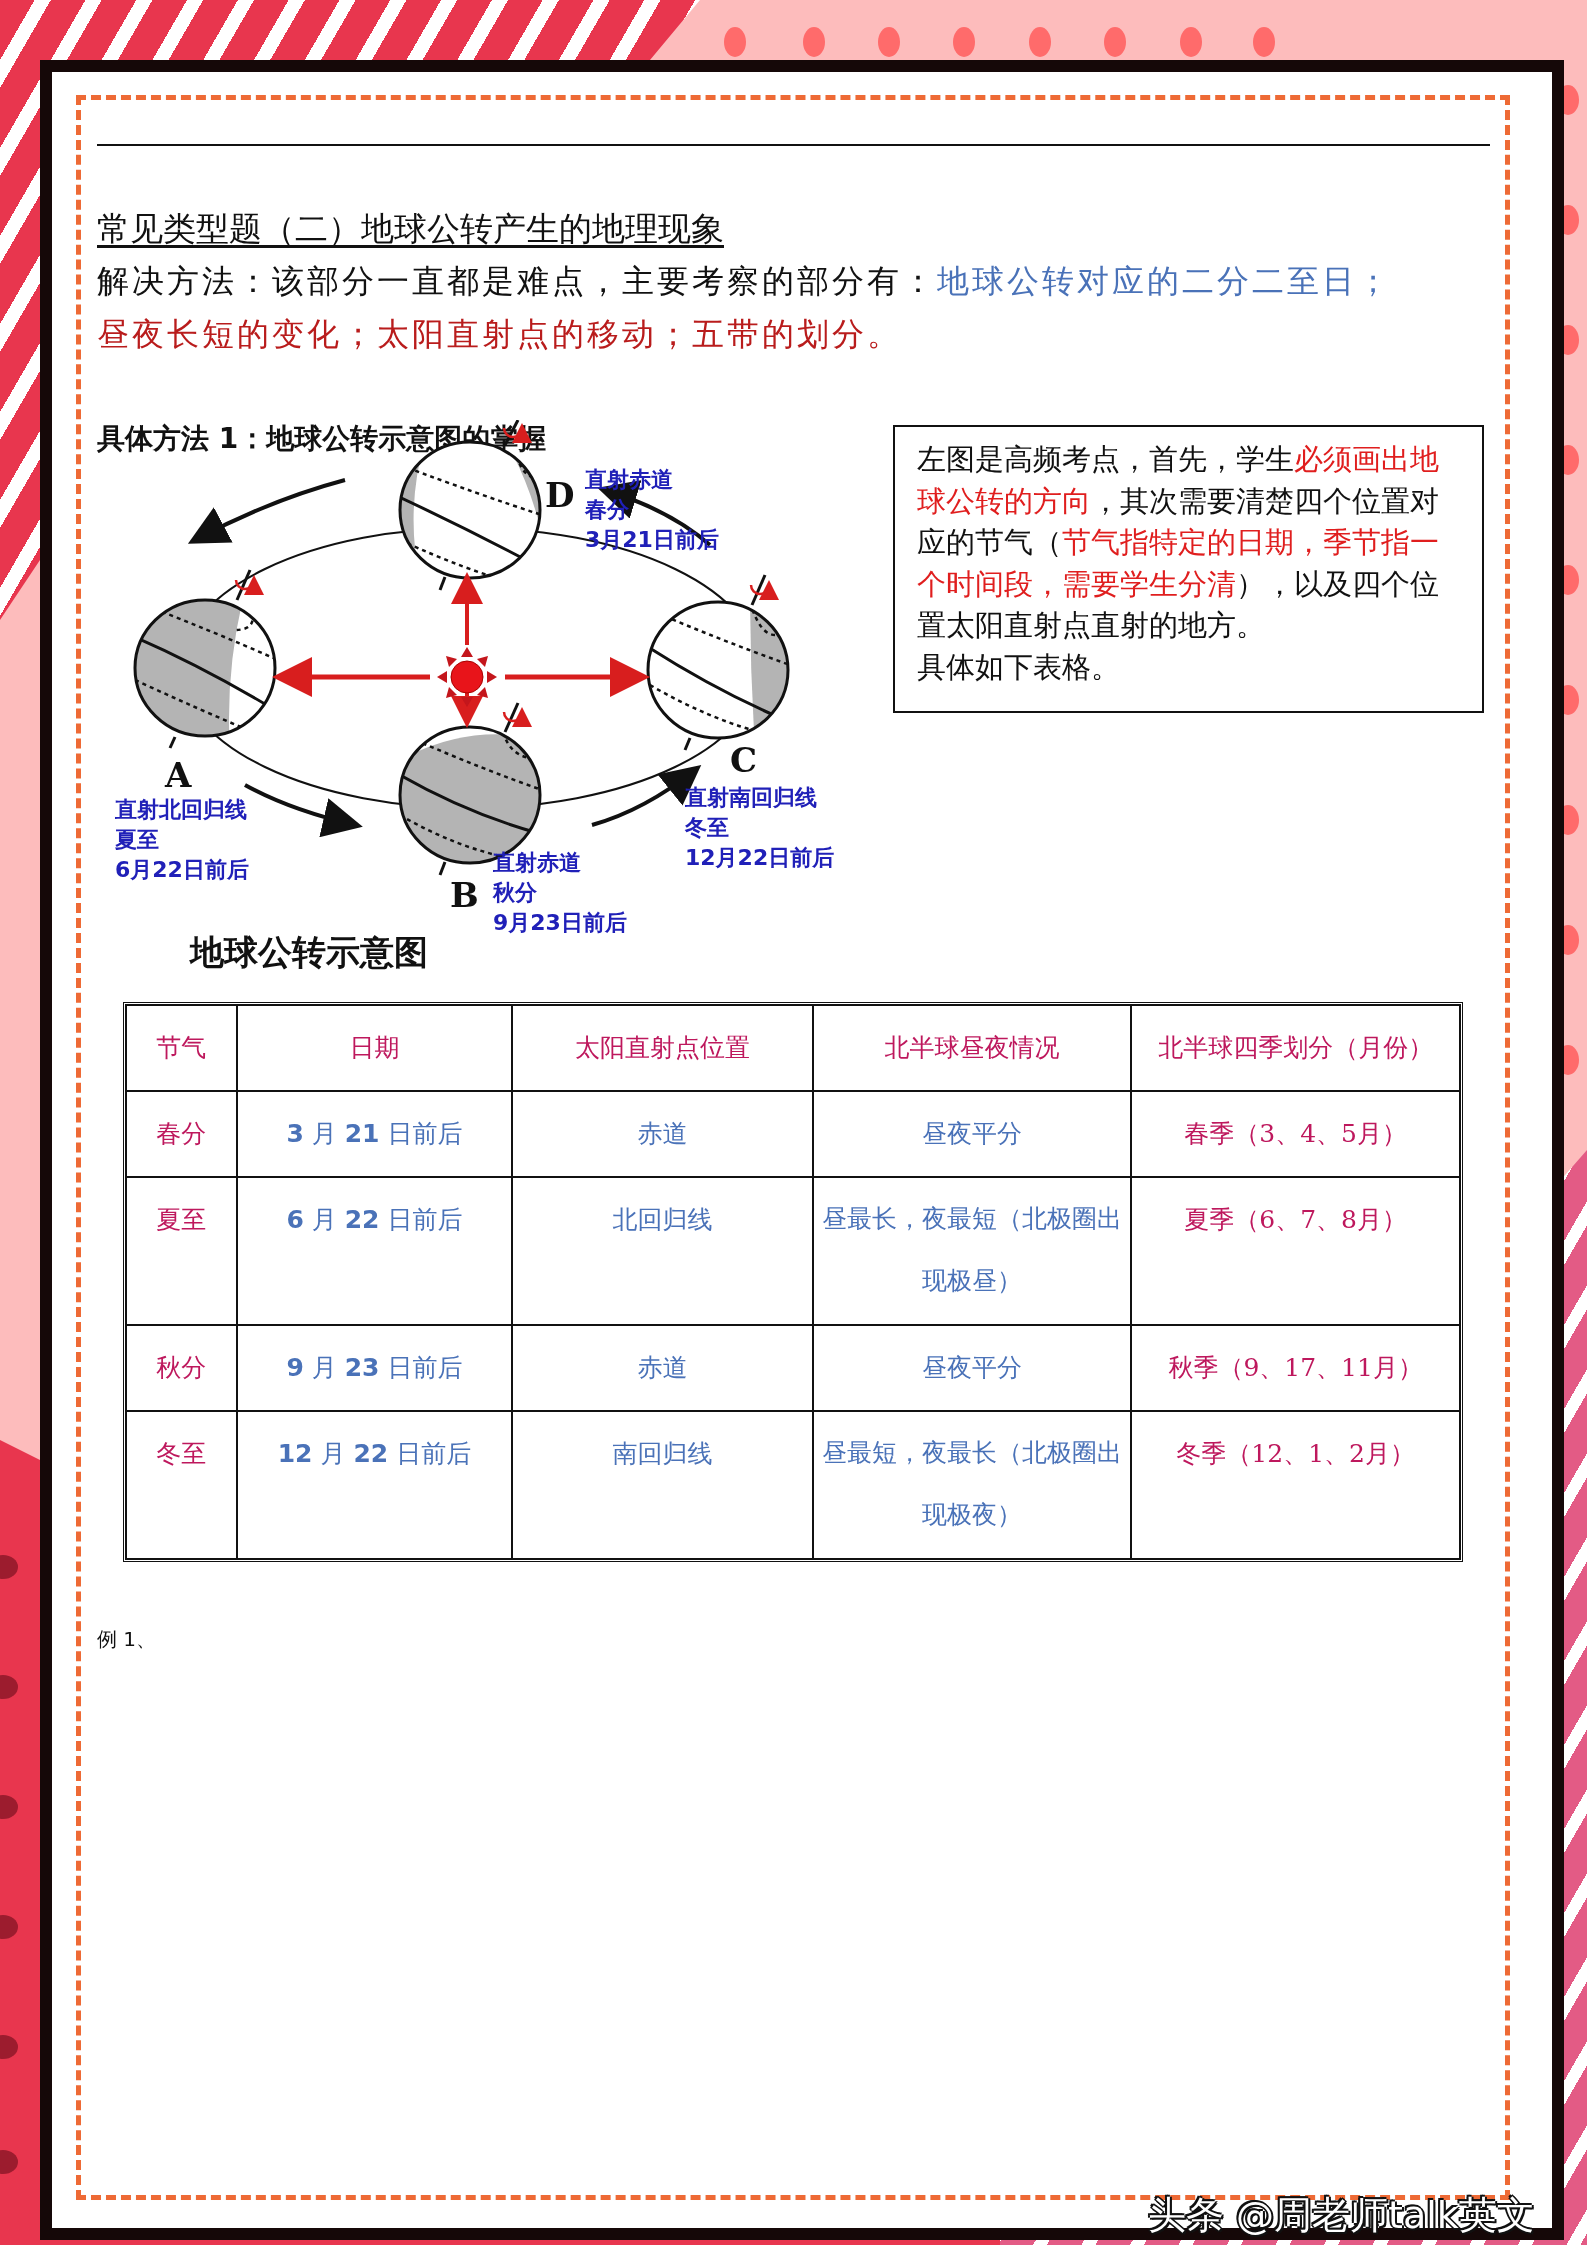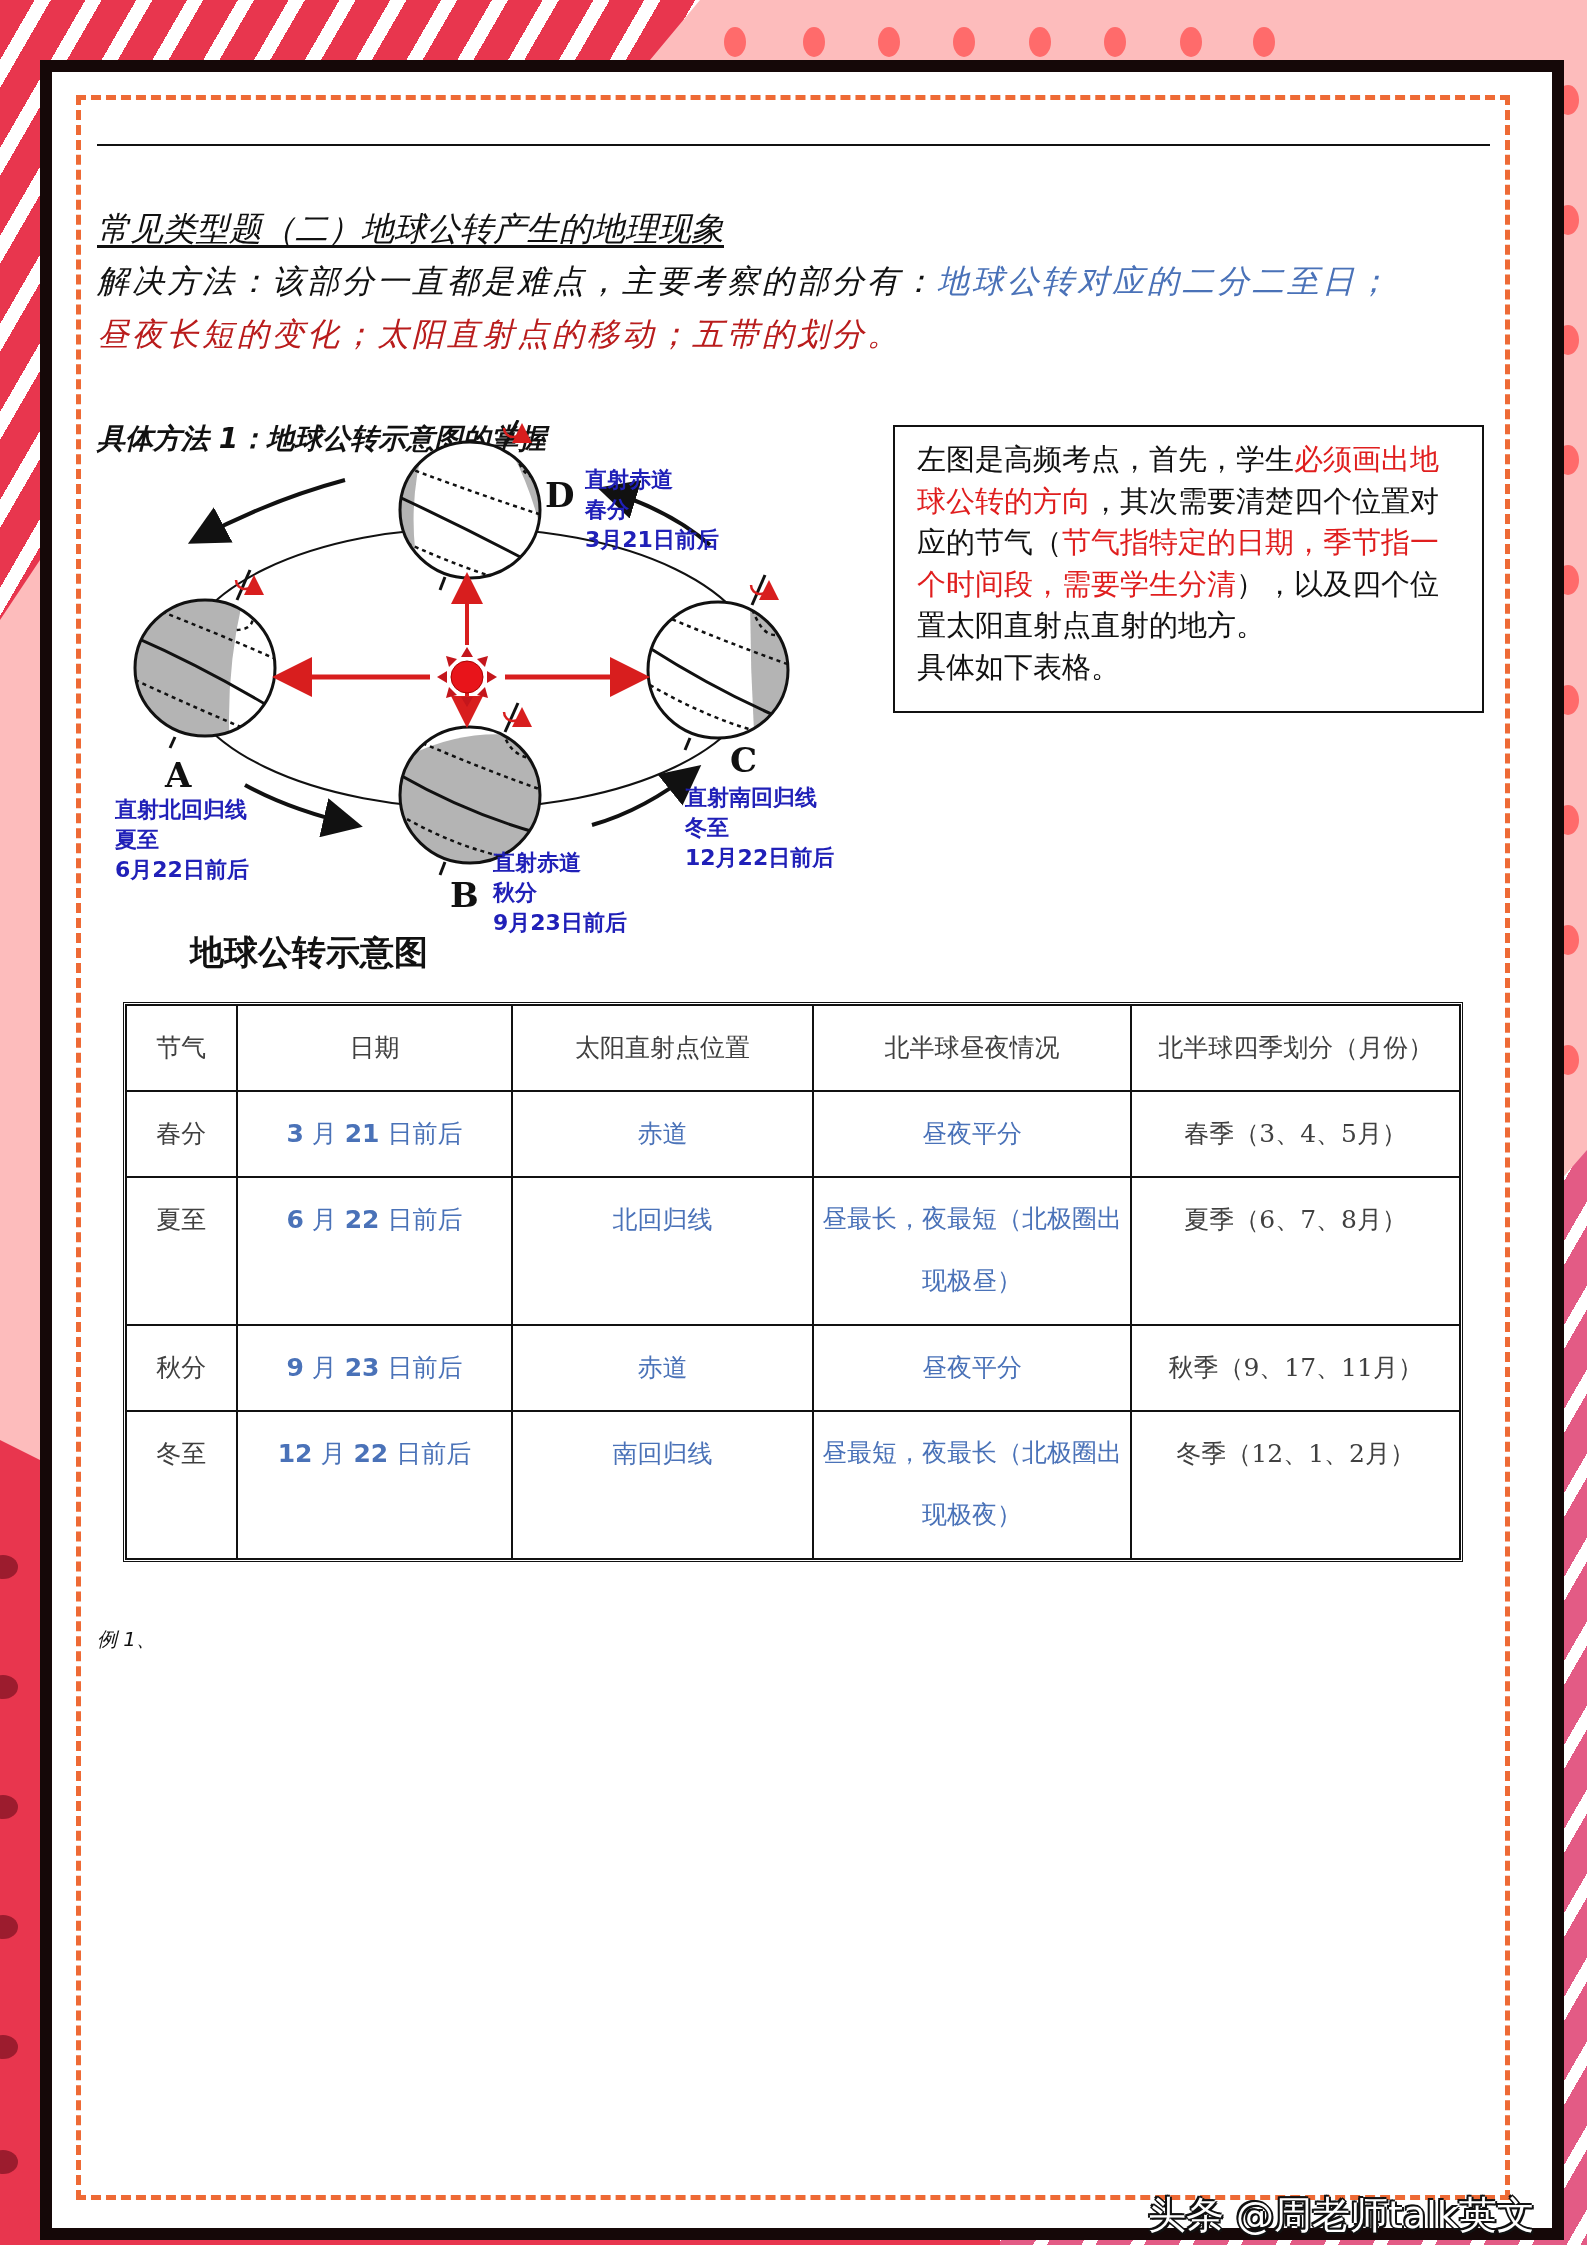--- a/index.html
+++ b/index.html
@@ -14,35 +14,35 @@
     clip-path:polygon(0 60px,40px 80px,40px 2228px,0 2228px);}
   #bg-bl2{left:0;top:2228px;width:1100px;height:17px;background:#e8364e;}
   #bg-br{left:1000px;top:1150px;width:587px;height:1095px;
     background:repeating-linear-gradient(120deg,#e35b85 0 30px,#ffffff 30px 42px);
     clip-path:polygon(587px 0,587px 1095px,0 1095px,0 1078px,552px 1078px,552px 40px);}
   .dot{position:absolute;width:22px;height:30px;border-radius:50%;background:#ff6b6b;}
   .dot.dark{background:#9c1c2e;width:30px;height:24px;}
   #frame{position:absolute;left:40px;top:60px;width:1500px;height:2156px;border:12px solid #150808;background:#fff;box-sizing:content-box;}
   #dash{position:absolute;left:76px;top:95px;width:1434px;height:2105px;border:5px dashed #ee6a35;box-sizing:border-box;}
   #rule{position:absolute;left:97px;top:144px;width:1393px;height:2px;background:#111;}
-  .t{position:absolute;white-space:nowrap;color:#111;font-style:italic;}
+  .t{position:absolute;white-space:nowrap;color:#111;}
   #title{left:97px;top:207px;font-family:"DejaVu Serif","Liberation Serif",serif;font-size:33px;text-decoration:underline;text-underline-offset:5px;}
   .method{font-family:"DejaVu Serif","Liberation Serif",serif;font-size:32px;letter-spacing:3px;}
   #method1{left:97px;top:260px;}
   #method2{left:97px;top:313px;color:#b91c1c;}
   .blue{color:#4a72b8;}
   #sub{left:97px;top:372px;font-size:28px;font-weight:bold;margin-top:48px;}
   #note{position:absolute;left:893px;top:425px;width:591px;height:288px;border:2px solid #111;box-sizing:border-box;padding:12px 18px 0 22px;font-size:29px;line-height:41.5px;color:#111;}
   .red{color:#e01e1e;}
   #diagram{position:absolute;left:110px;top:420px;width:760px;height:560px;}
   .lbl{position:absolute;color:#2020b8;font-weight:bold;font-size:22px;line-height:30px;white-space:nowrap;}
   .letter{position:absolute;font-family:"DejaVu Serif","Liberation Serif",serif;font-weight:bold;font-size:34px;color:#111;}
   #diag-title{position:absolute;left:80px;top:510px;font-size:34px;font-weight:bold;color:#111;white-space:nowrap;}
   table#tbl{position:absolute;left:123px;top:1002px;border-collapse:separate;border-spacing:0;border:3px double #111;width:1340px;}
-  #tbl td{border:1px solid #111;box-shadow:inset 0 0 0 1px #fff;text-align:center;vertical-align:top;font-family:"DejaVu Serif","Liberation Serif",serif;font-size:25px;color:#404040;padding:22px 6px 0;line-height:62px;}
+  #tbl td{border:1px solid #111;box-shadow:inset 0 0 0 1px #fff;text-align:center;vertical-align:top;font-family:"DejaVu Serif","Liberation Serif",serif;font-size:25px;color:#be185d;padding:22px 6px 0;line-height:62px;}
   #tbl td{line-height:40px;}
   #tbl tr.hdr td{height:62px;}
   #tbl tr.r1 td{height:62px;}
   #tbl tr.r2 td{height:124px;}
   #tbl tr.r3 td{height:62px;}
   #tbl tr.r4 td{height:124px;}
   #tbl td.c{color:#4a72b8;}
   #tbl td .b{font-weight:bold;font-family:"DejaVu Sans","Liberation Sans",sans-serif;}
   #tbl td.wrap{white-space:normal;line-height:62px;padding-top:10px;}
   #example{left:97px;top:1626px;font-size:20px;}

